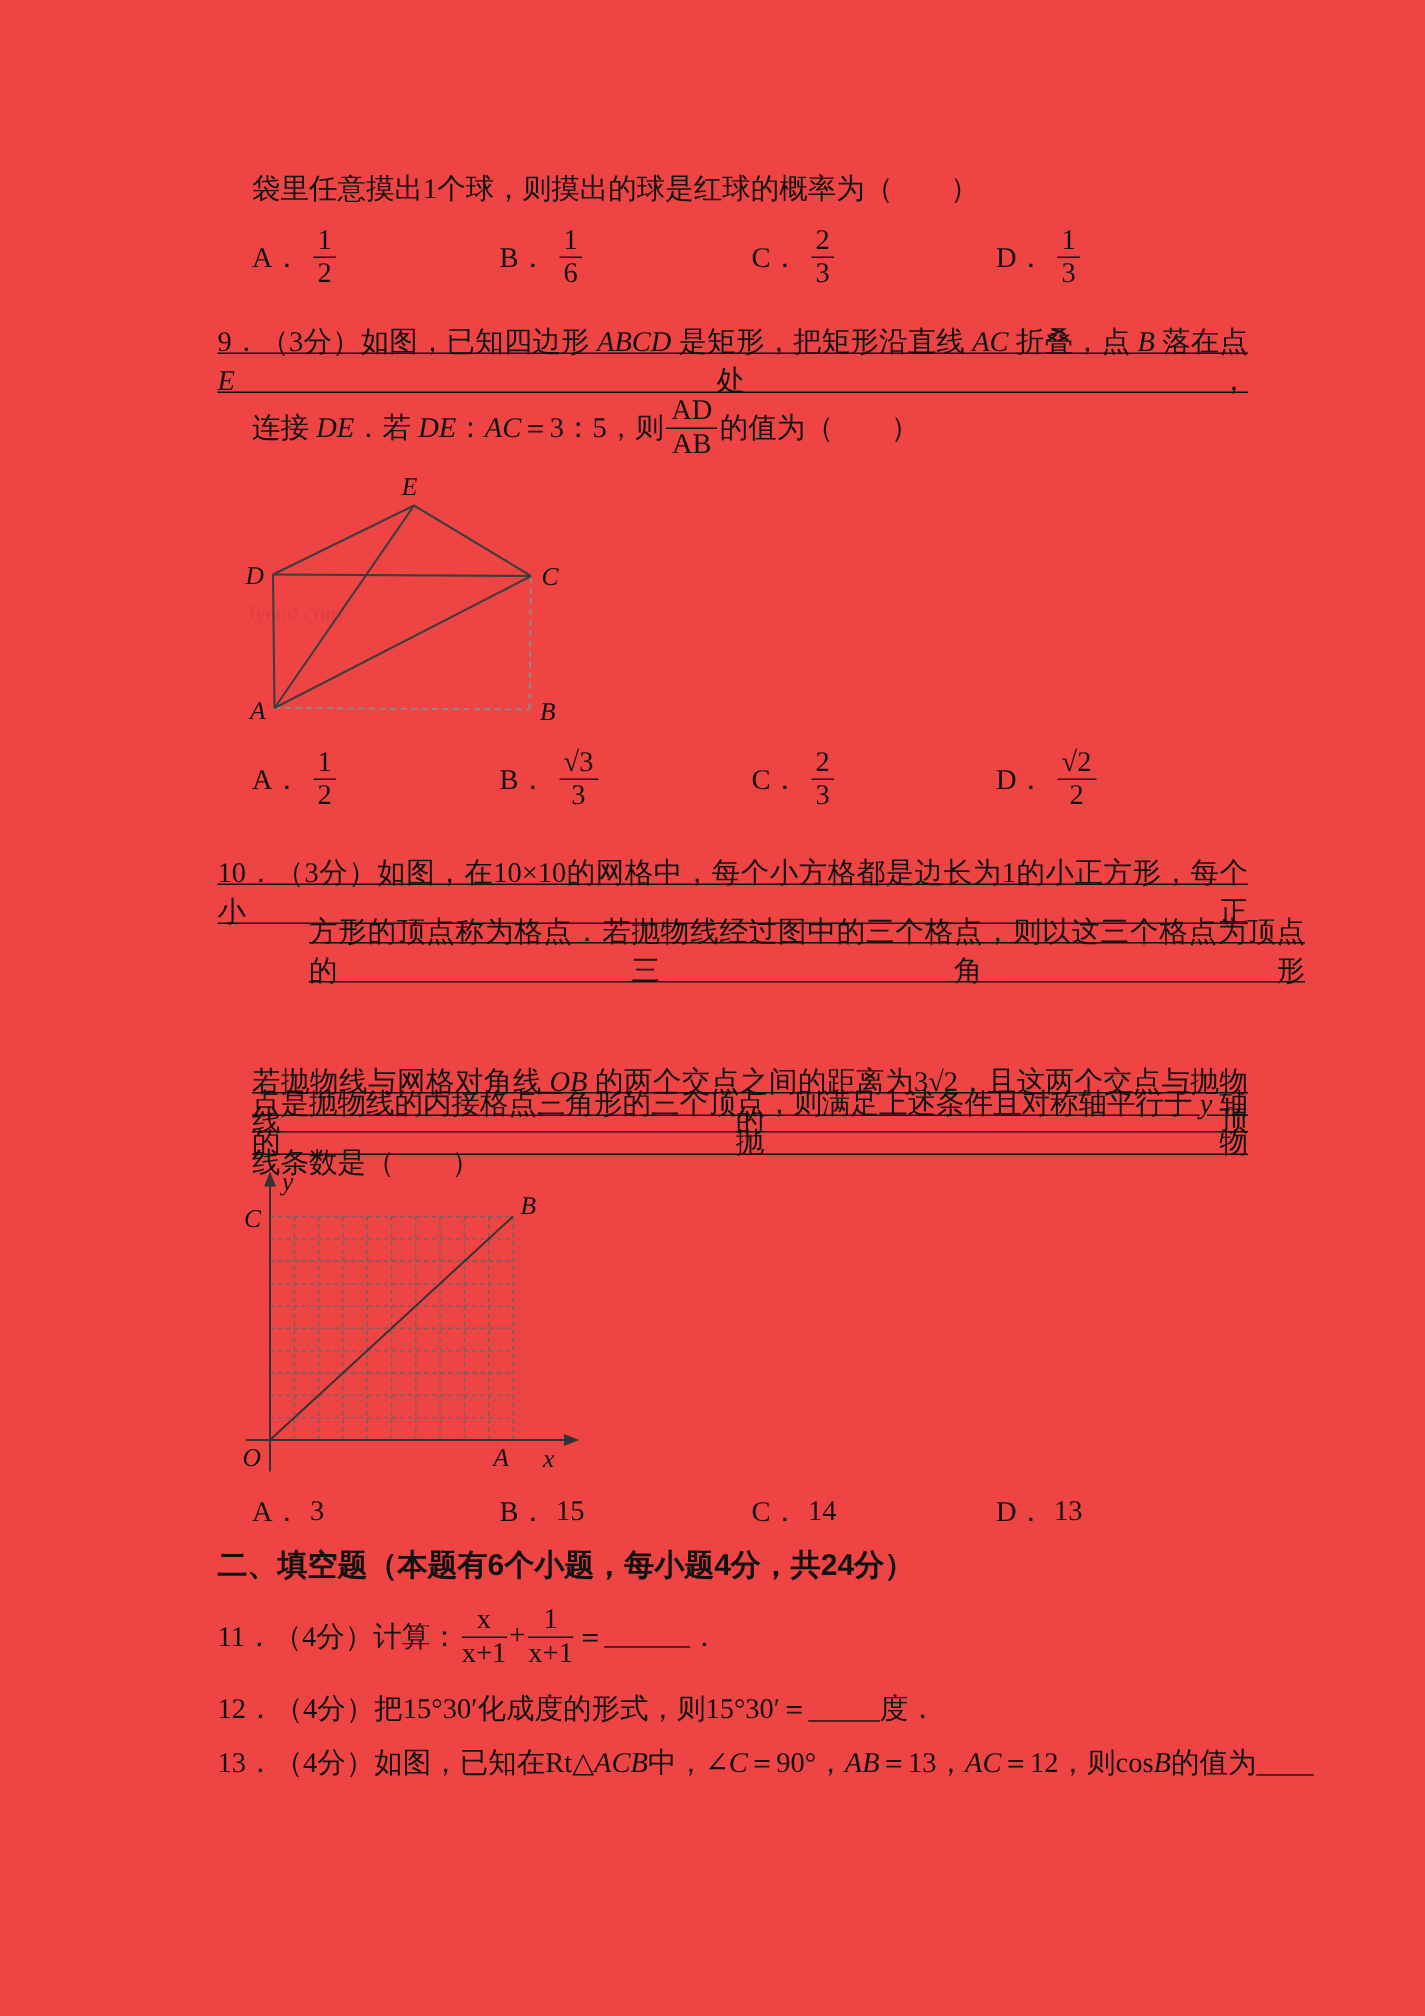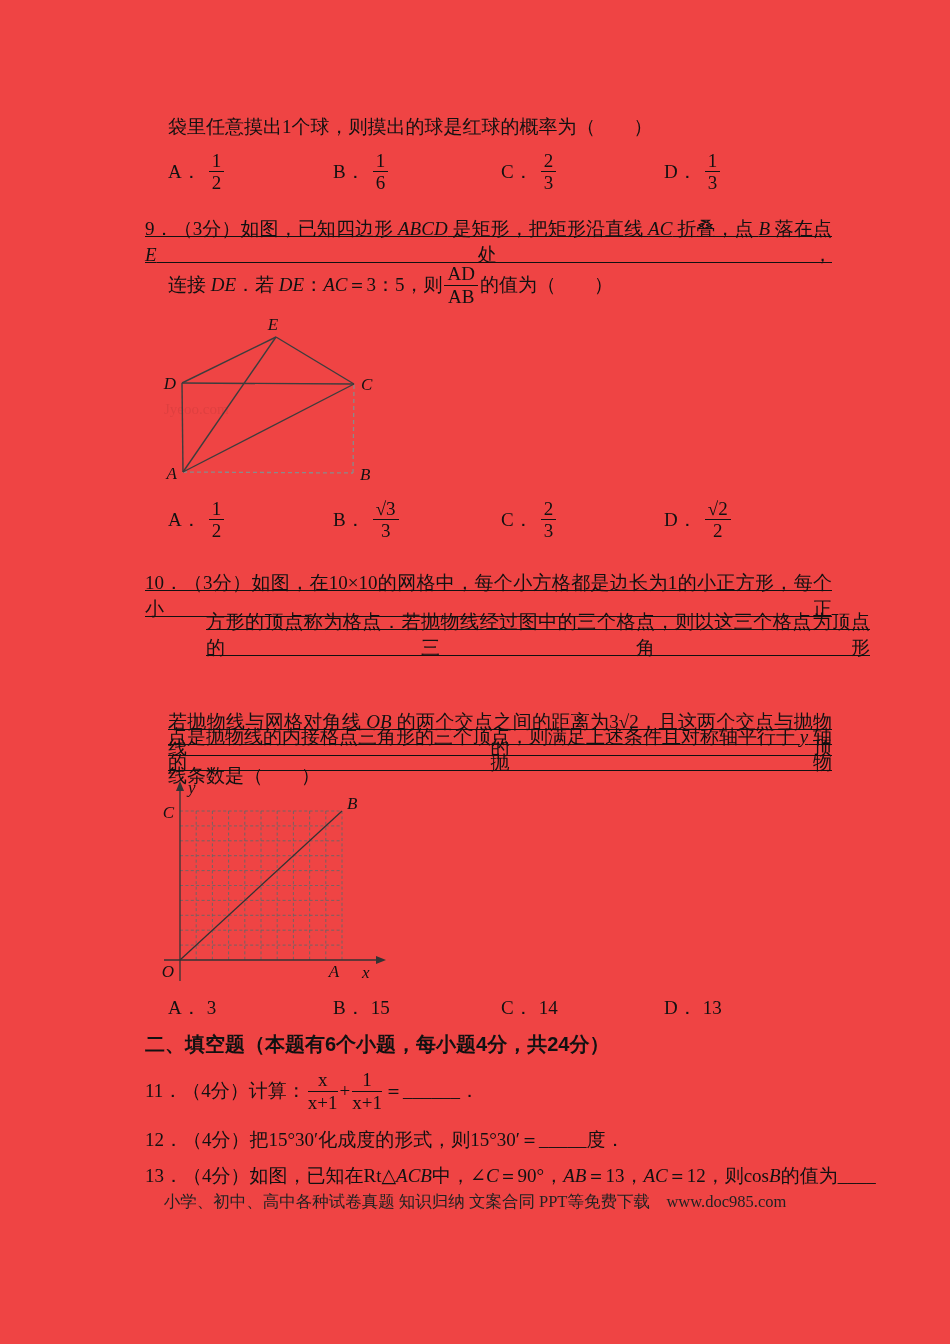--- a/index.html
+++ b/index.html
@@ -216,15 +216,14 @@
       </span>
     <span>＝</span>
     <span>______</span>
     <span>．</span>
   </div>
 
   <div class="abs line" style="left:145px; top:1127px;"><span>12．（4分）把15°30′化成度的形式，则15°30′＝_____度．</span></div>
 
   <div class="abs line" style="left:145px; top:1163px;"><span>13．（4分）如图，已知在Rt△</span><span class="var">ACB</span><span>中，∠</span><span class="var">C</span><span>＝90°，</span><span class="var">AB</span><span>＝13，</span><span class="var">AC</span><span>＝12，则cos</span><span class="var">B</span><span>的值为____</span></div>
 
-  <div class="abs footer" style="left:0; top:1191px;">小学、初中、高中各种试卷真题 知识归纳 文案合同 PPT等免费下载　www.doc985.com</div>
 
 </div>
 
 </body></html>

